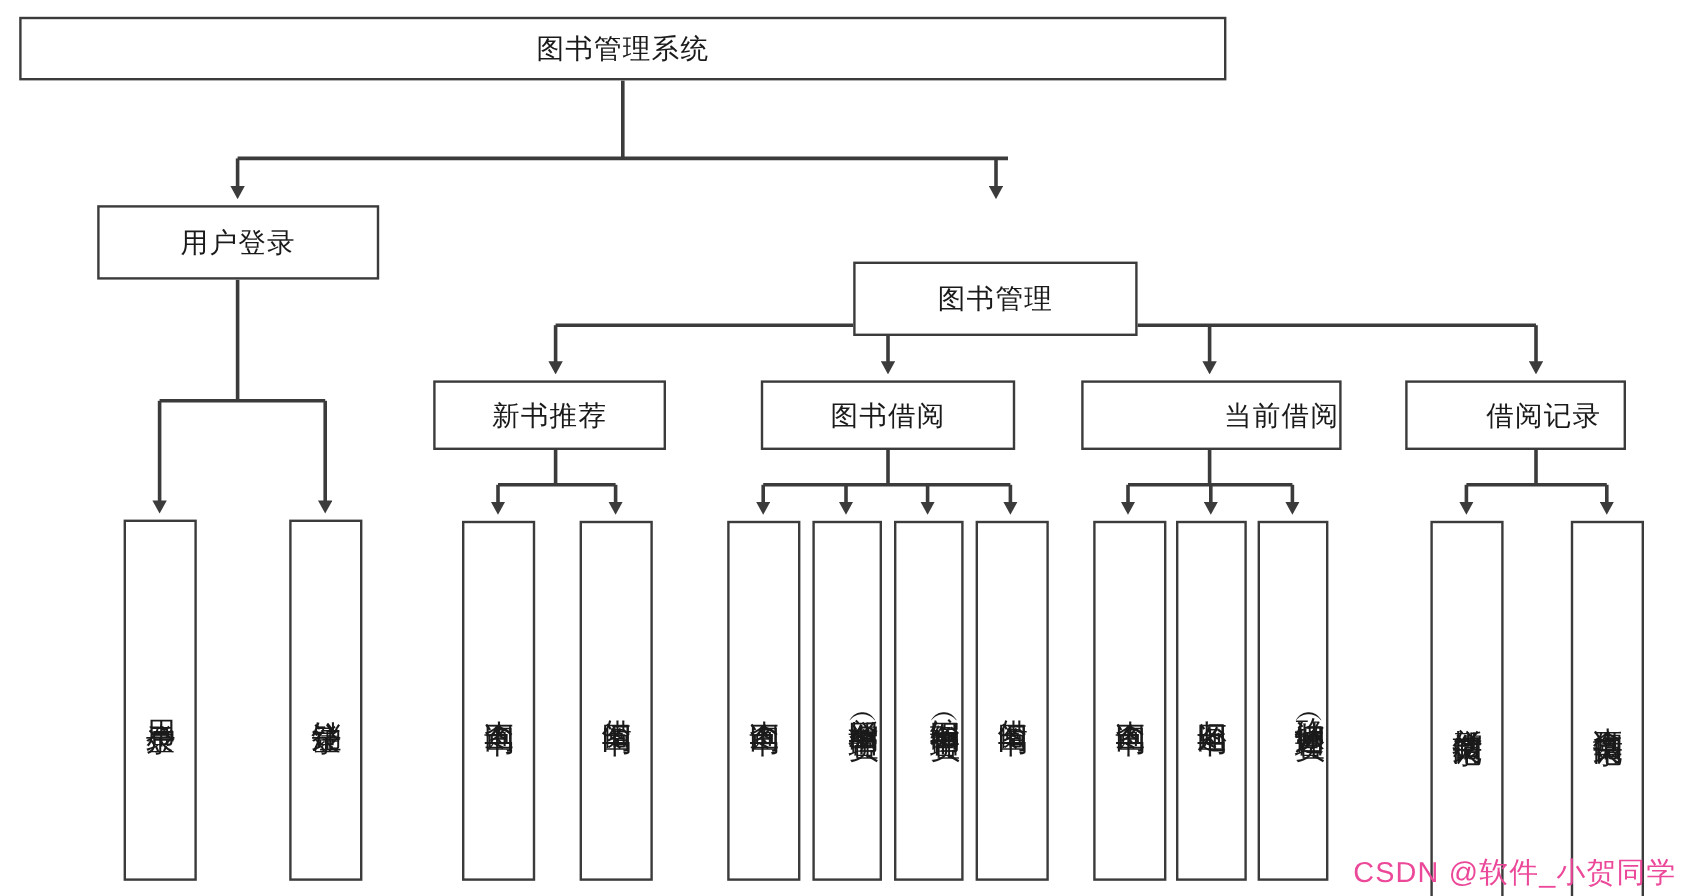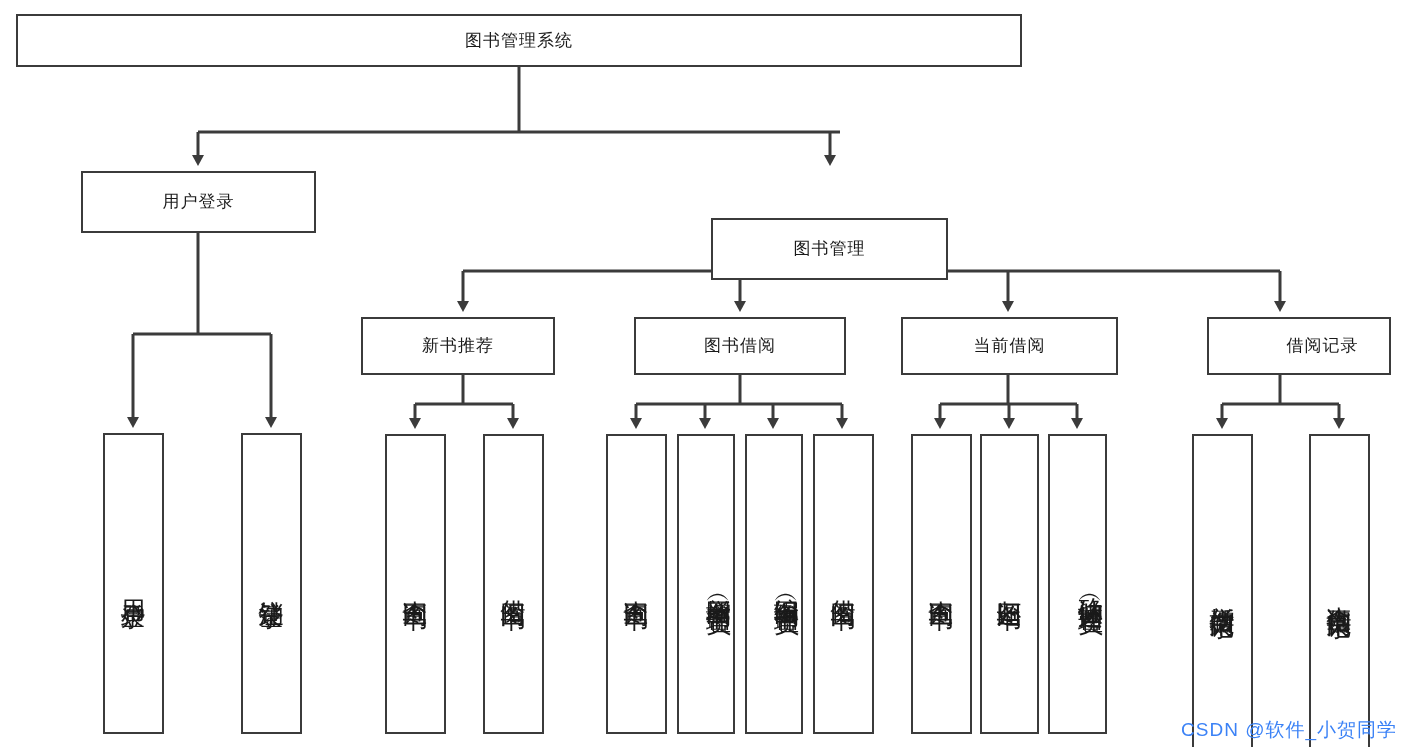--- a/index.html
+++ b/index.html
@@ -30,21 +30,21 @@
     position: absolute;
     box-sizing: border-box;
     background: #ffffff;
     border: 2px solid #3b3b3b;
     display: flex;
     align-items: center;
     justify-content: center;
     color: #1a1a1a;
   }
   .node-h {
-    font-size: 17px;
+    font-size: 23px;
     line-height: 1.15;
     letter-spacing: 1px;
     white-space: nowrap;
   }
   .node-v {
     writing-mode: vertical-rl;
     text-orientation: upright;
     font-size: 25px;
     line-height: 1.12;
     letter-spacing: 2px;
@@ -57,22 +57,22 @@
     align-items: center;
     padding-top: 0;
   }
   .node-v > span {
     display: block;
   }
   #watermark {
     position: absolute;
     right: 8px;
     bottom: 4px;
-    font-size: 19px;
-    color: #3b82f6;
+    font-size: 24px;
+    color: #ec4899;
     letter-spacing: 1px;
     white-space: nowrap;
     user-select: none;
   }
 </style>
 </head>
 <body>
 
 <div id="diagram-root">
 
@@ -136,24 +136,24 @@
   <div class="node node-h" style="left:711px; top:171px; width:237px; height:62px;margin-top:47px;">
     <span>图书管理</span>
   </div>
 
   <div class="node node-h" style="left:361px; top:317px; width:194px; height:58px;">
     <span>新书推荐</span>
   </div>
   <div class="node node-h" style="left:634px; top:317px; width:212px; height:58px;">
     <span>图书借阅</span>
   </div>
-  <div class="node node-h" style="left:901px; top:317px; width:217px; height:58px;">
+  <div class="node node-h" style="left:901px; top:317px; width:217px; height:58px;justify-content:flex-end;">
     <span>当前借阅</span>
   </div>
-  <div class="node node-h" style="left:1207px; top:317px; width:184px; height:58px;padding-left:47px;">
+  <div class="node node-h" style="left:1171px; top:317px; width:184px; height:58px;padding-left:47px;">
     <span>借阅记录</span>
   </div>
 
   <div class="node node-v center-v" style="left:103px; top:433px; width:61px; height:301px;">
     <span>用户登录</span>
   </div>
   <div class="node node-v center-v" style="left:241px; top:433px; width:61px; height:301px;">
     <span>注销登录</span>
   </div>
 

